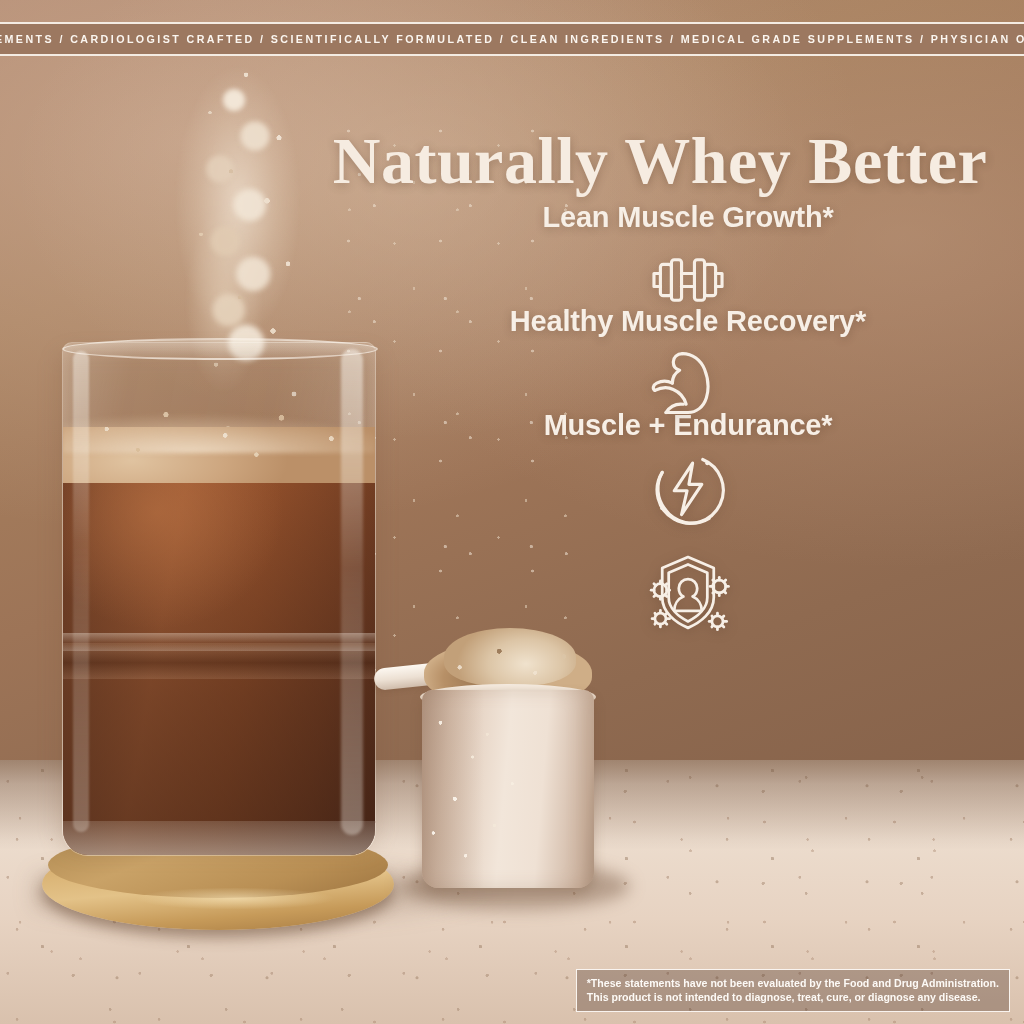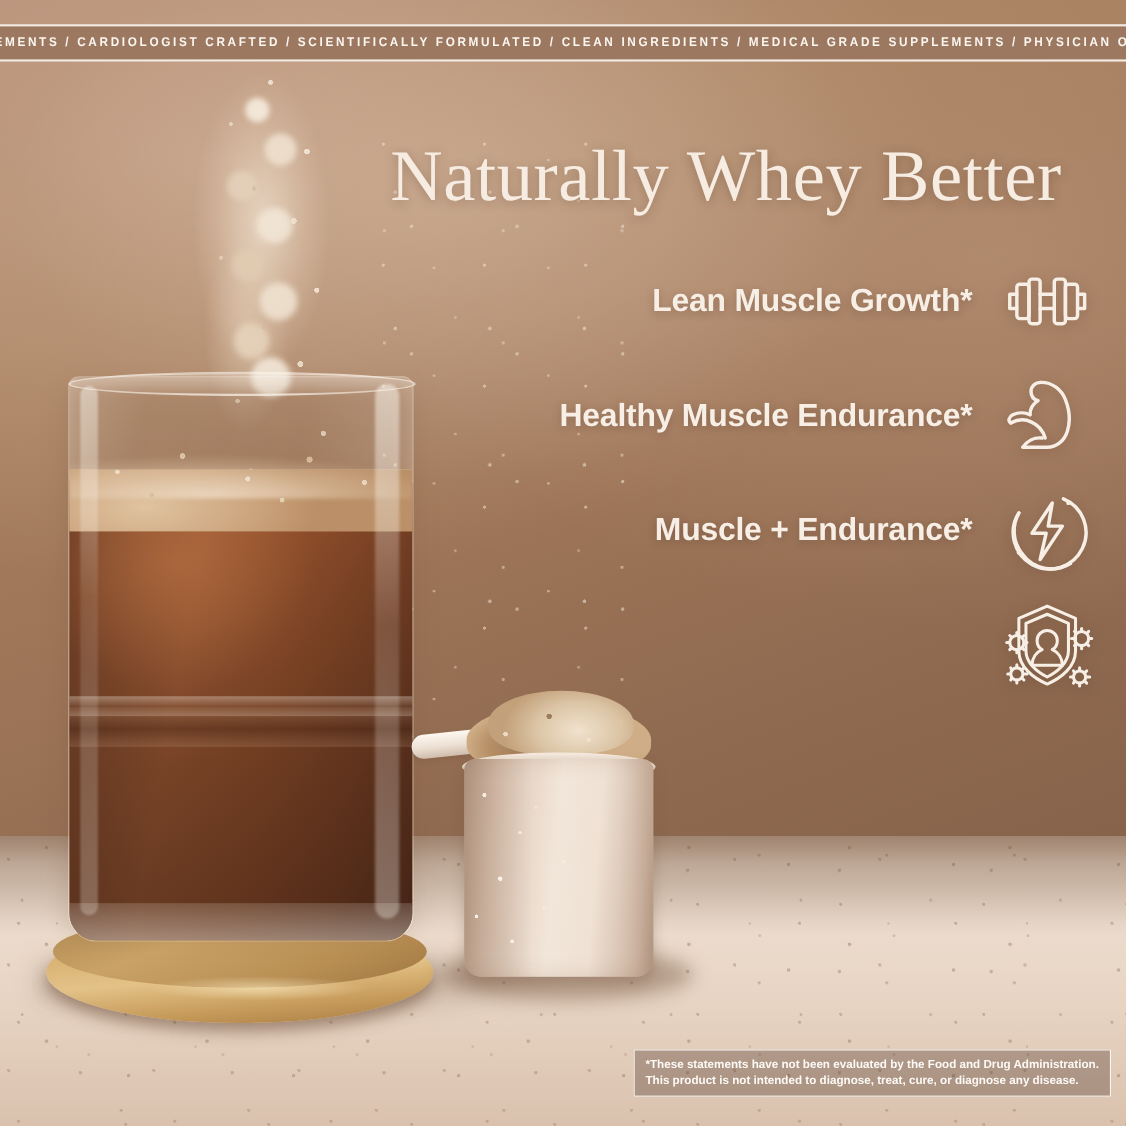--- a/index.html
+++ b/index.html
@@ -283,47 +283,48 @@
     transform:scaleX(.93);transform-origin:left center;
     margin-left:-14px;
   }
 
   
   .headline{
     position:absolute;left:330px;top:128px;width:660px;
     text-align:center;
     color:#f6ece1;
     font-family:"Liberation Serif",serif;
-    font-size:66px;line-height:1;font-weight:400;
+    font-size:66px;line-height:1;font-weight:700;
     letter-spacing:.5px;
     text-shadow:0 2px 10px rgba(70,44,28,.30);
   }
 
   
   .benefits{
     position:absolute;right:26px;top:222px;width:620px;
     display:flex;flex-direction:column;gap:0;
   }
   .brow{
-    display:flex;align-items:center;justify-content:flex-end;gap:22px;
+    display:flex;align-items:center;justify-content:flex-end;
     height:104px;
+    flex-direction:column;
   }
   .blabel{
     color:#f7efe6;
     font-size:29px;font-weight:700;letter-spacing:-0.2px;
     text-shadow:0 2px 8px rgba(70,44,28,.28);
     white-space:nowrap;
   }
   .bicon{width:92px;height:92px;flex:0 0 92px;display:flex;align-items:center;justify-content:center;}
   .bicon svg{width:100%;height:100%;display:block;
     filter:drop-shadow(0 2px 6px rgba(70,44,28,.28));}
 
   
   .disclaimer{
-    position:absolute;right:14px;bottom:27px;
+    position:absolute;right:14px;bottom:12px;
     padding:6px 10px 7px 10px;
     border:1px solid rgba(255,252,248,.92);
     background:rgba(58,34,22,.30);
     color:#fdfaf6;
     font-size:10.6px;line-height:1.34;font-weight:700;
     text-align:left;
   }
   .disclaimer div{white-space:nowrap;}
 </style>
 </head>
@@ -390,21 +391,21 @@
           <rect x="68" y="33" width="12" height="34" rx="3"></rect>
           <line x1="43" y1="43" x2="57" y2="43"></line>
           <line x1="43" y1="57" x2="57" y2="57"></line>
           <path d="M20 43 L13 43 L13 57 L20 57"></path>
           <path d="M80 43 L87 43 L87 57 L80 57"></path>
         </svg>
       </div>
     </div>
 
     <div class="brow">
-      <div class="blabel">Healthy Muscle Endurance*</div>
+      <div class="blabel">Healthy Muscle Recovery*</div>
       <div class="bicon">
         <svg viewBox="0 0 100 100" fill="none" stroke="#f7efe6" stroke-width="3.4" stroke-linecap="round" stroke-linejoin="round">
           <path d="M44 17 C38 17 34 21 34 26 C34 31 37 34 41 35
                    C36 38 33 43 33 49"></path>
           <path d="M44 17 C55 17 64 24 68 34 C72 44 73 55 70 65
                    C67 75 59 81 50 81 L26 81"></path>
           <path d="M33 49 C29 47 22 46 16 49 C12 51 11 55 14 57"></path>
           <path d="M14 57 C20 54 28 53 34 56 C41 59 46 65 48 72"></path>
           <path d="M26 81 C30 75 37 71 45 72"></path>
         </svg>

